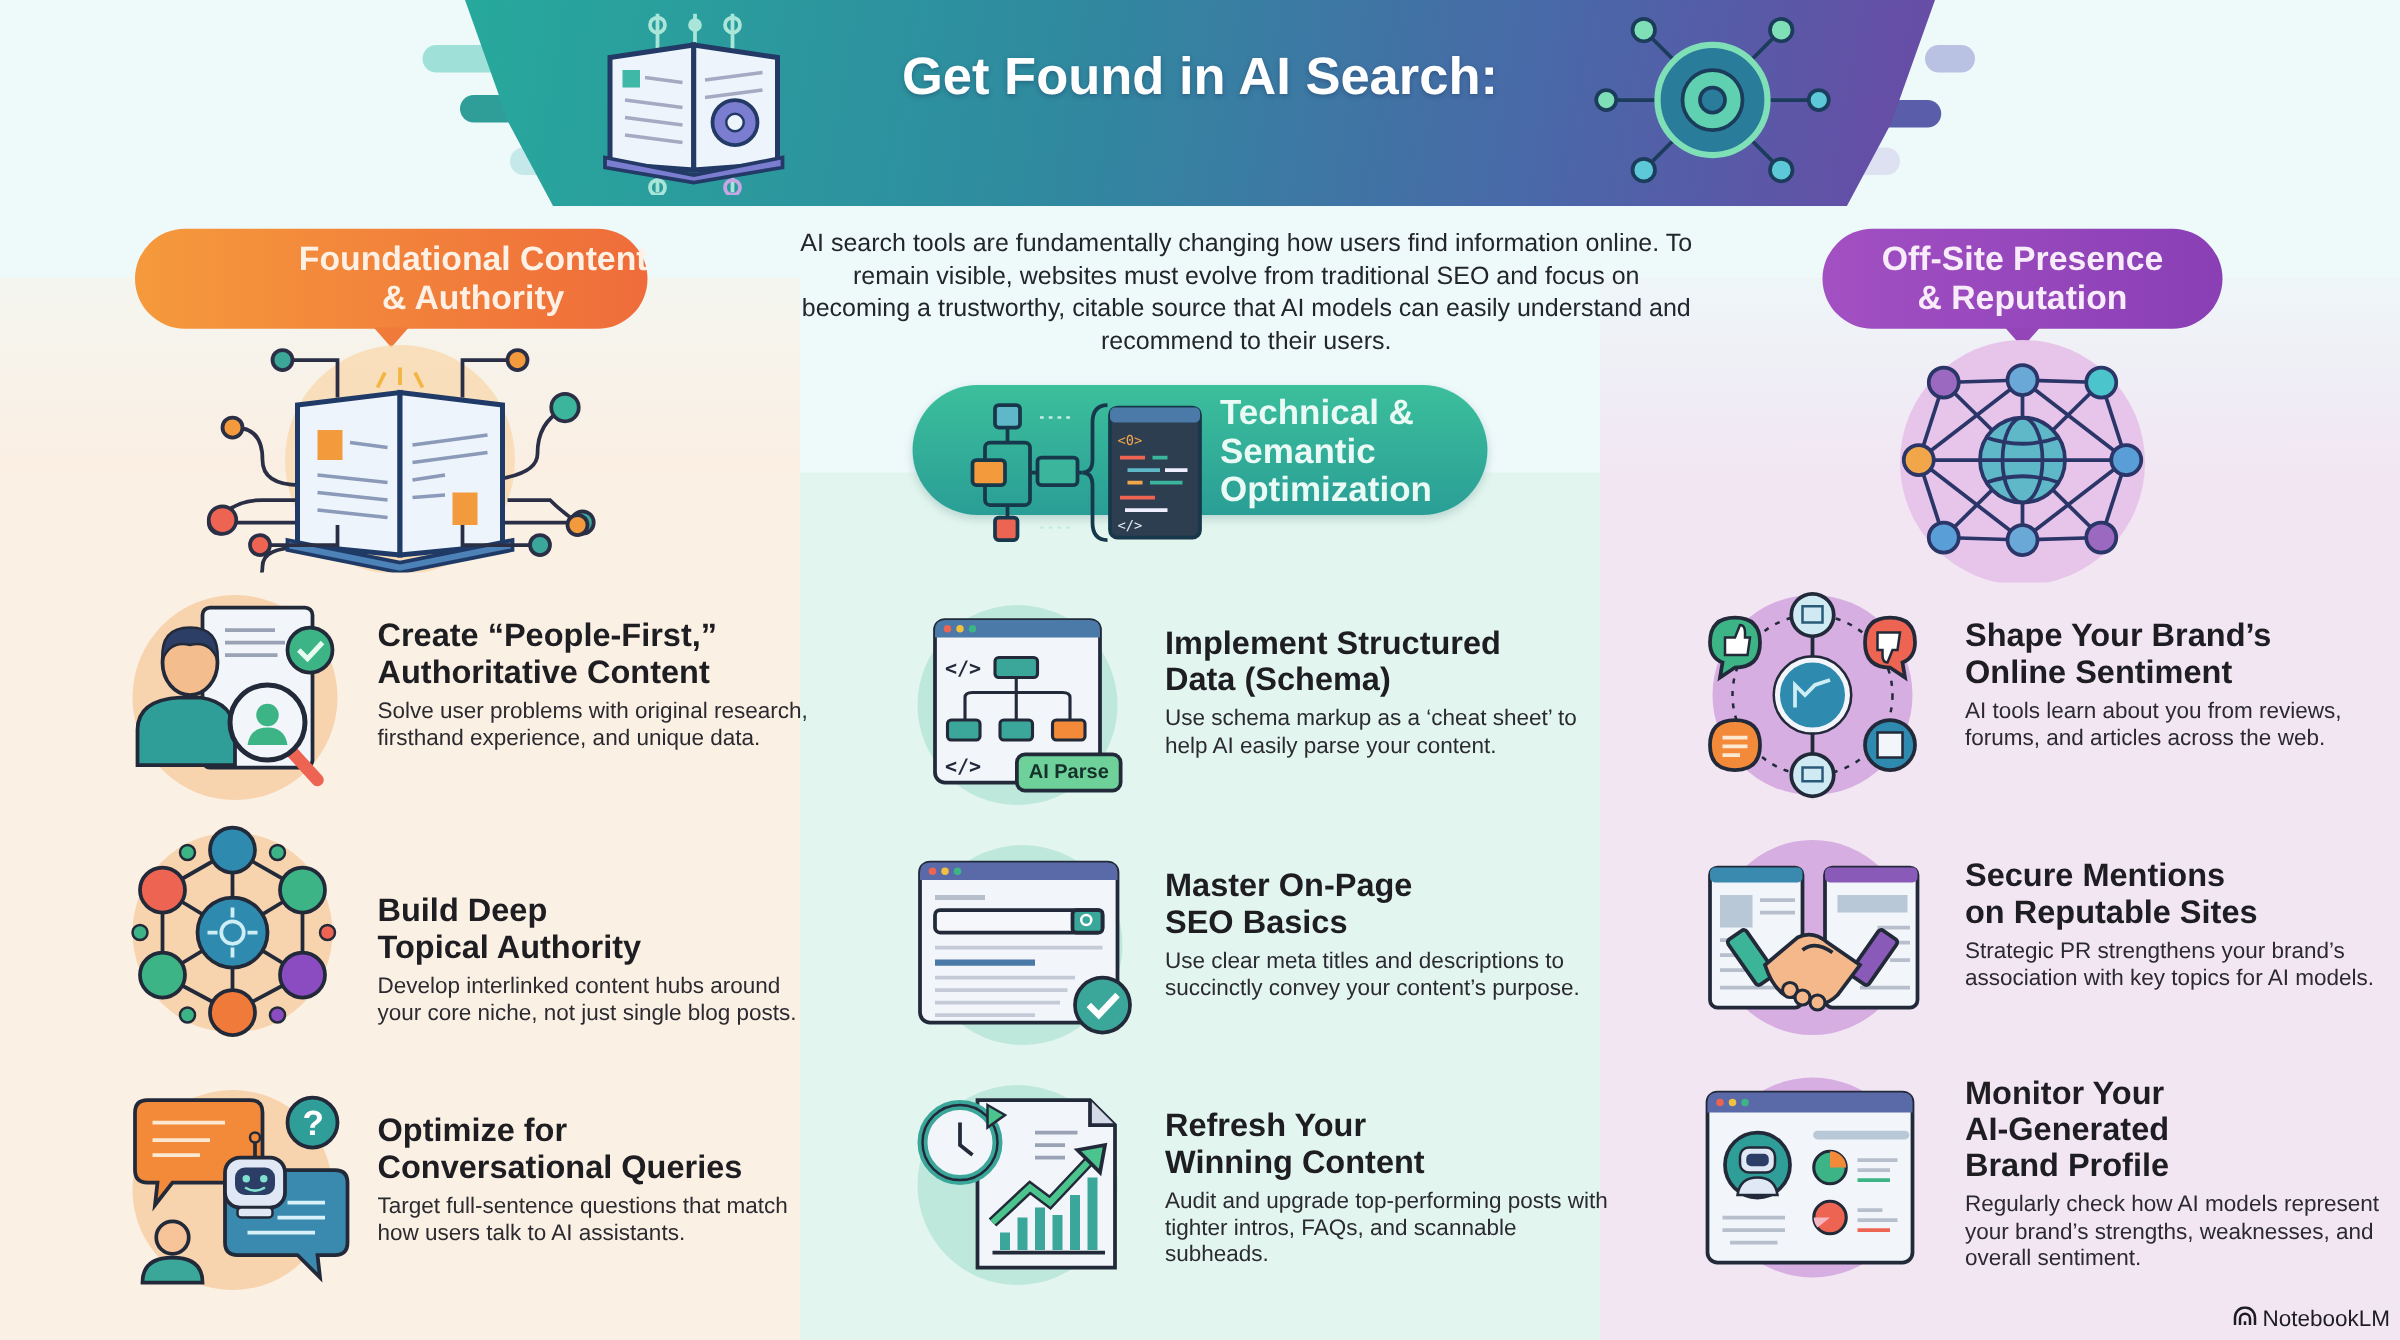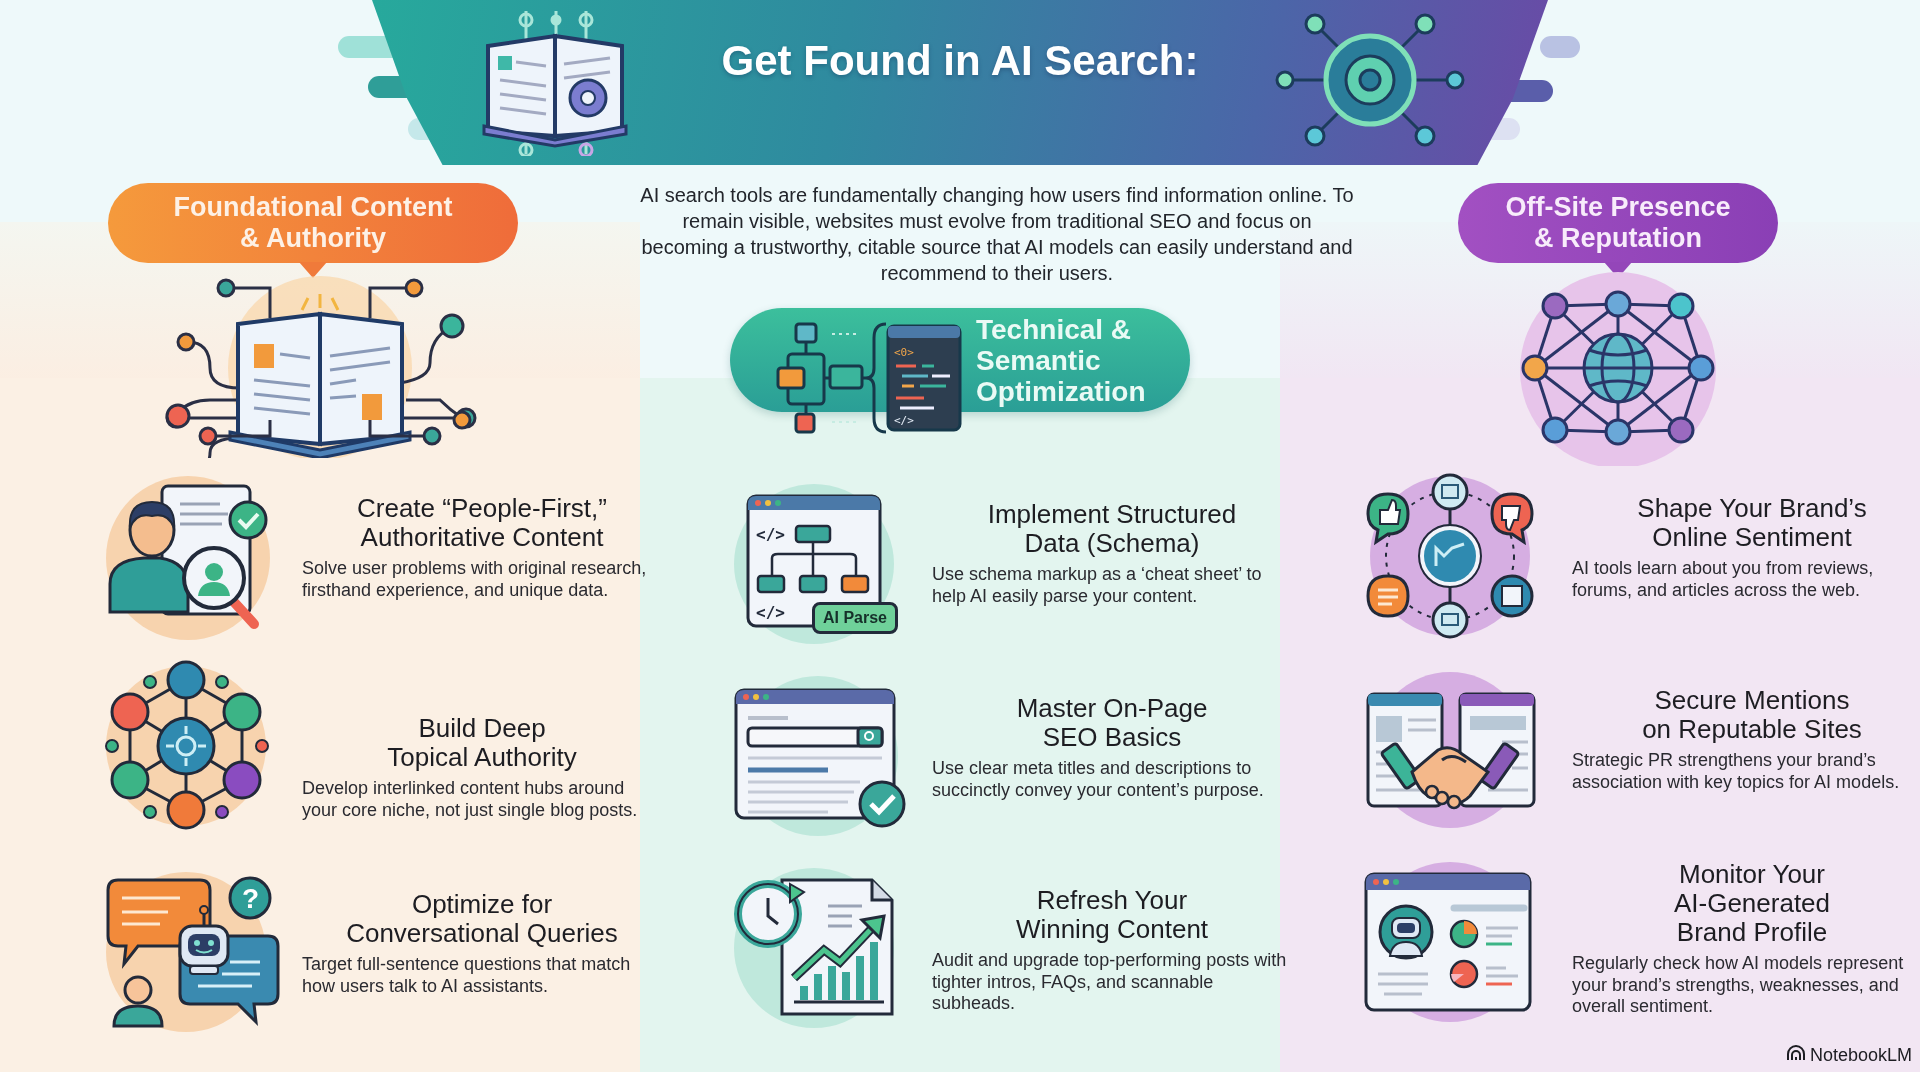--- a/index.html
+++ b/index.html
@@ -44,20 +44,21 @@
   }
 
   .pill {
     position: absolute; color: #fff; font-weight: bold; text-align: center;
     display: flex; align-items: center; justify-content: center;
   }
   .pill-left {
     left: 108px; top: 183px; width: 410px; height: 80px; border-radius: 40px;
     background: linear-gradient(90deg,#f59a3c,#ef6c3a); font-size: 27px; line-height: 31px;
     color: #fdf1e6;
+    justify-content: flex-end;
   }
   .pill-right {
     left: 1458px; top: 183px; width: 320px; height: 80px; border-radius: 40px;
     background: linear-gradient(90deg,#a250c2,#8a3fb5); font-size: 27px; line-height: 31px;
     color: #f8ecfb;
   }
   .pill-tail { position: absolute; width: 0; height: 0; border-left: 14px solid transparent; border-right: 14px solid transparent; }
   .tail-left { left: 299px; top: 262px; border-top: 16px solid #f07a3a; }
   .tail-right { left: 1604px; top: 262px; border-top: 16px solid #9446b9; }
   .pill-mid {
@@ -65,21 +66,21 @@
     background: linear-gradient(180deg,#3cbf9c,#2a9e96); box-shadow: 0 3px 8px rgba(0,80,80,0.2);
     justify-content: flex-start; padding-left: 246px; text-align: left;
     font-size: 28px; line-height: 31px; color: #eafaf5;
   }
 
   .hero { position: absolute; }
 
   .item { position: absolute; width: 560px; height: 170px; }
   .item-icon { position: absolute; left: 0; top: 0; width: 180px; height: 170px; }
   .item-text { position: absolute; left: 198px; top: 22px; width: 360px; }
-  .item-title { font-weight: normal; font-size: 26px; line-height: 29px; color: #1d1d22; text-align: center; }
+  .item-title { font-weight: bold; font-size: 26px; line-height: 29px; color: #1d1d22; }
   .item-desc { margin-top: 6px; font-size: 18px; line-height: 21.5px; color: #2a2a30; }
 
   .brand {
     position: absolute; right: 8px; bottom: 6px; font-size: 18px; color: #1d1d22;
     display: flex; align-items: center; gap: 4px;
   }
 </style>
 </head>
 <body>
 

